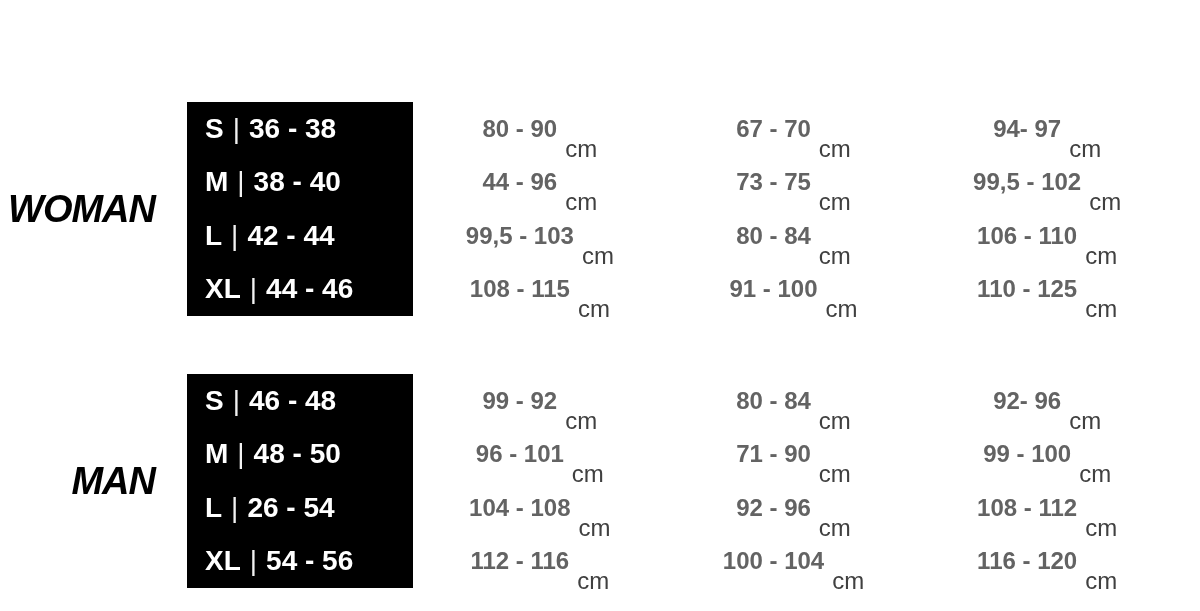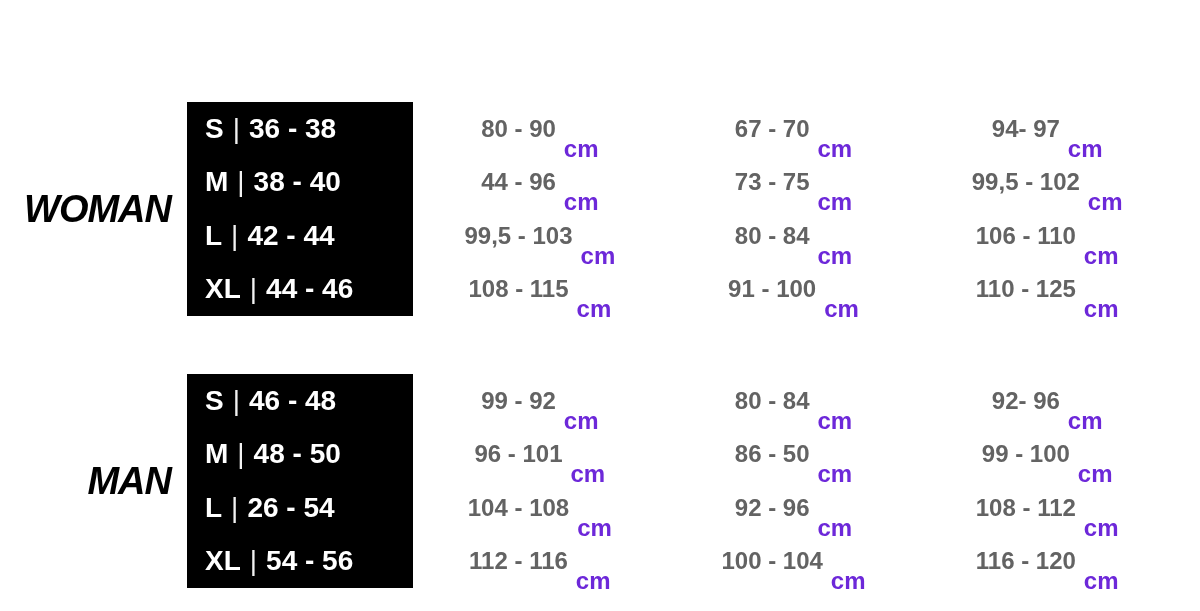--- a/index.html
+++ b/index.html
@@ -31,21 +31,21 @@
     width:1174px;height:214px;
     display:grid;
     grid-template-columns:187px 226px 1fr 1fr 1fr;
     grid-template-rows:repeat(4, 53.5px);
   }
   .section-woman{top:102px;}
   .section-man{top:374px;}
   .gender-label{
     grid-column:1;grid-row:1/5;
     display:flex;align-items:center;justify-content:flex-end;
-    padding-right:16px;
+    padding-right:32px;
     font-size:38px;
     font-weight:bold;
     font-style:italic;
     letter-spacing:-1px;
     color:#000000;
   }
   .size-cell{
     grid-column:2;
     background:#000000;
     color:#ffffff;
@@ -57,22 +57,22 @@
   .size-sep{margin:0 9px;font-weight:300;opacity:.95;}
   .size-range{font-weight:700;}
   .value-cell{
     display:flex;align-items:center;justify-content:center;
     font-size:24px;
     font-weight:bold;
     color:#636363;
     white-space:nowrap;
   }
   .unit{
-    font-weight:700;
-    color:#6d28d9;
+    font-weight:400;
+    color:#404040;
     margin-left:8px;
     margin-top:40px;
   }
   .r1{grid-row:1}.r2{grid-row:2}.r3{grid-row:3}.r4{grid-row:4}
   .c-h{grid-column:3}.c-b{grid-column:4}.c-w{grid-column:5}
 </style>
 </head>
 <body>
 
 <div class="canvas">
@@ -190,21 +190,21 @@
     <div class="value-cell c-w r1">
         <span>92- 96</span>
         <span class="unit">cm</span>
       </div>
 
     <div class="value-cell c-h r2">
         <span>96 - 101</span>
         <span class="unit">cm</span>
       </div>
     <div class="value-cell c-b r2">
-        <span>86 - 50</span>
+        <span>71 - 90</span>
         <span class="unit">cm</span>
       </div>
     <div class="value-cell c-w r2">
         <span>99 - 100</span>
         <span class="unit">cm</span>
       </div>
 
     <div class="value-cell c-h r3">
         <span>104 - 108</span>
         <span class="unit">cm</span>

